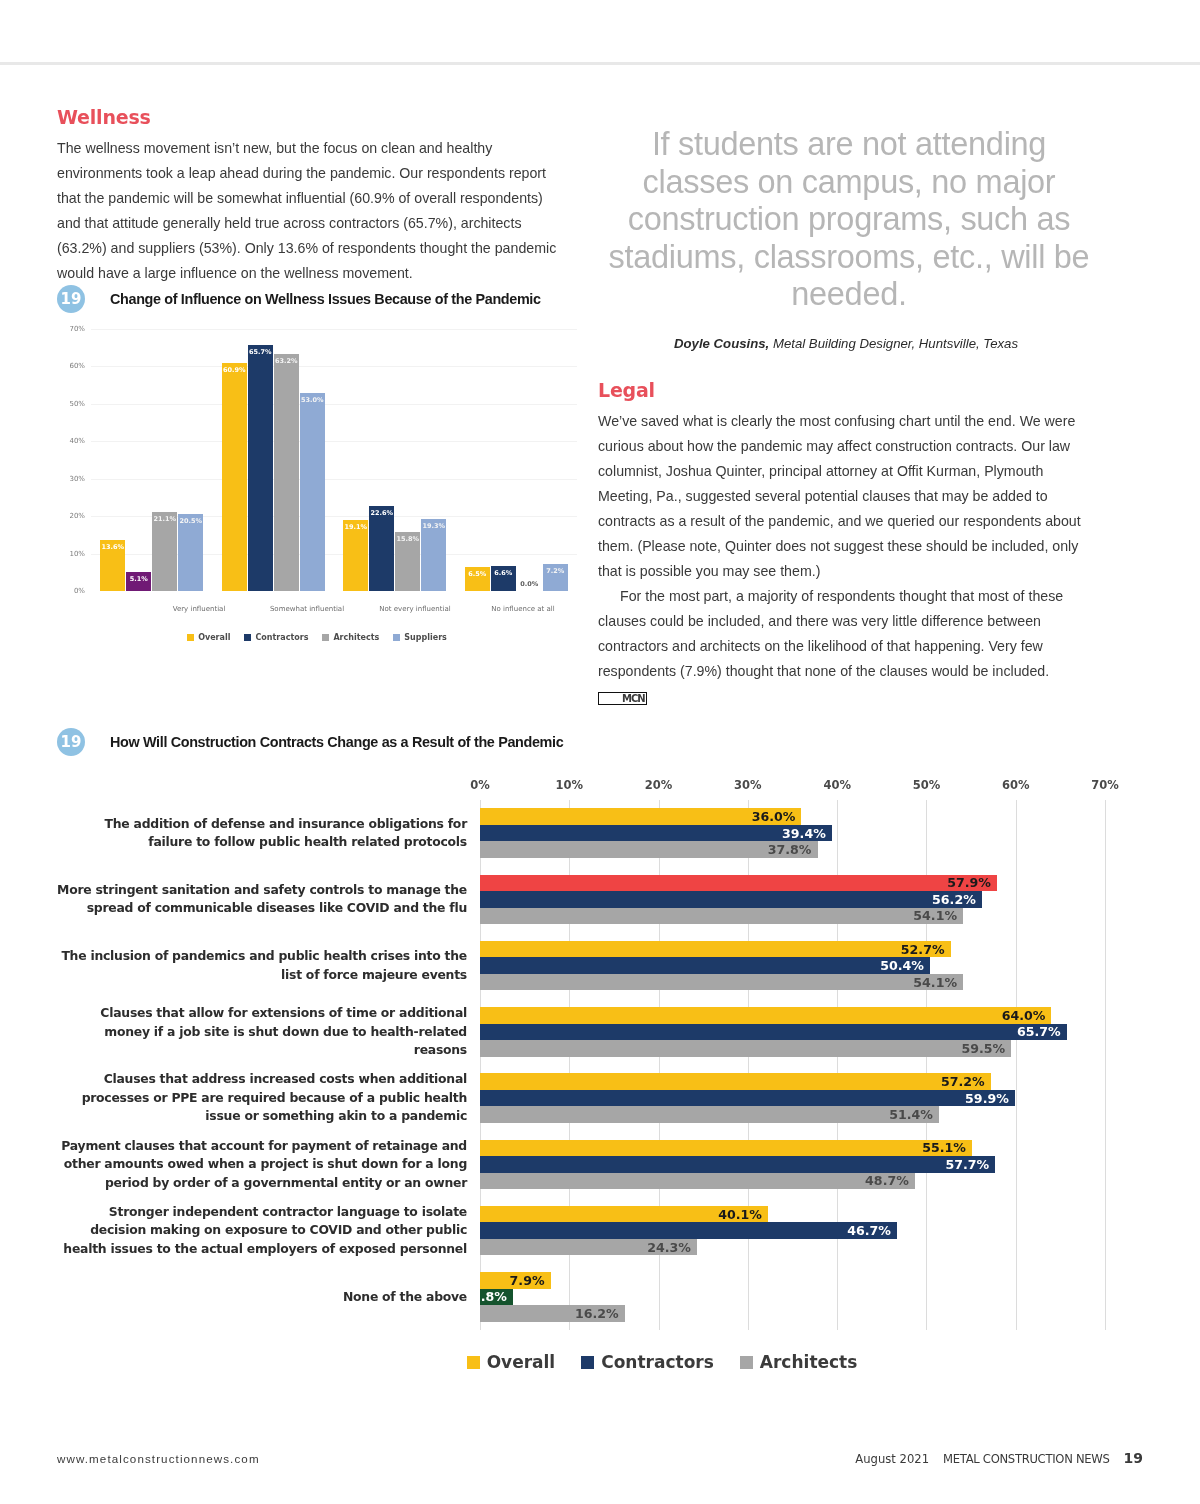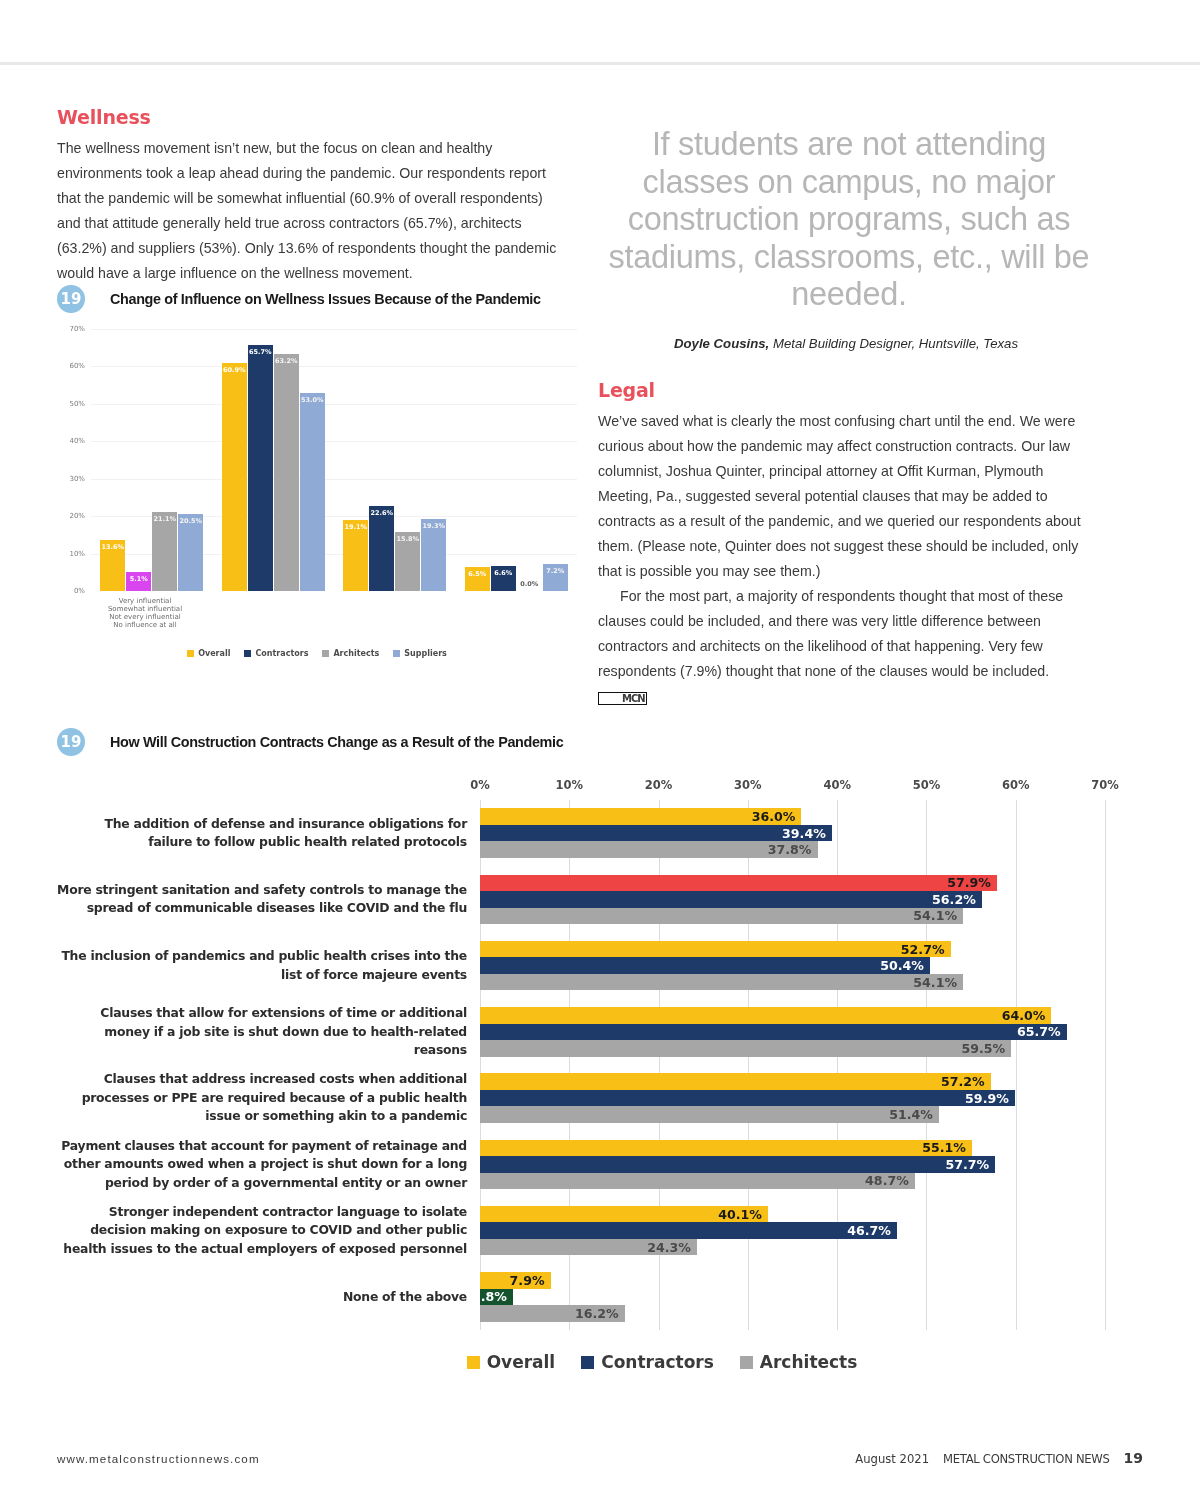--- a/index.html
+++ b/index.html
@@ -144,22 +144,21 @@
     font-family: "DejaVu Sans", sans-serif;
   }
   .c18-bar.out .v {
     top: -11px;
     color: #5b5b5b;
   }
   .c18-xlabels {
     display: flex;
     justify-content: flex-end;
     margin-left: 34px;
-    margin-top: 6px;
-    flex-direction: column;
+    margin-top: 14px;
   }
   .c18-xlabel {
     width: 108px;
     text-align: center;
     font-size: 7px;
     color: #6d6d6d;
     font-family: "DejaVu Sans", sans-serif;
   }
   .legend {
     display: flex;
@@ -370,21 +369,21 @@
           <div class="c18-grid" style="top: 112.286px;"></div>
           <div class="c18-grid" style="top: 74.8571px;"></div>
           <div class="c18-grid" style="top: 37.4286px;"></div>
           <div class="c18-grid" style="top: 0px;"></div>
         </div>
       <div class="c18-area" id="c18-area">
           <div class="c18-group">
             <div class="c18-bar" style="height: 50.9029px; background: rgb(248, 191, 22);">
               <span class="v" style="color: rgb(255, 255, 255);">13.6%</span>
             </div>
-            <div class="c18-bar" style="height: 19.0886px; background: #d946ef;">
+            <div class="c18-bar" style="height: 19.0886px; background: #701a75;">
               <span class="v" style="color: rgb(255, 255, 255);">5.1%</span>
             </div>
             <div class="c18-bar" style="height: 78.9743px; background: rgb(166, 166, 166);">
               <span class="v" style="color: rgb(244, 244, 244);">21.1%</span>
             </div>
             <div class="c18-bar" style="height: 76.7286px; background: rgb(143, 170, 212);">
               <span class="v" style="color: rgb(244, 244, 244);">20.5%</span>
             </div>
           </div>
           <div class="c18-group">

